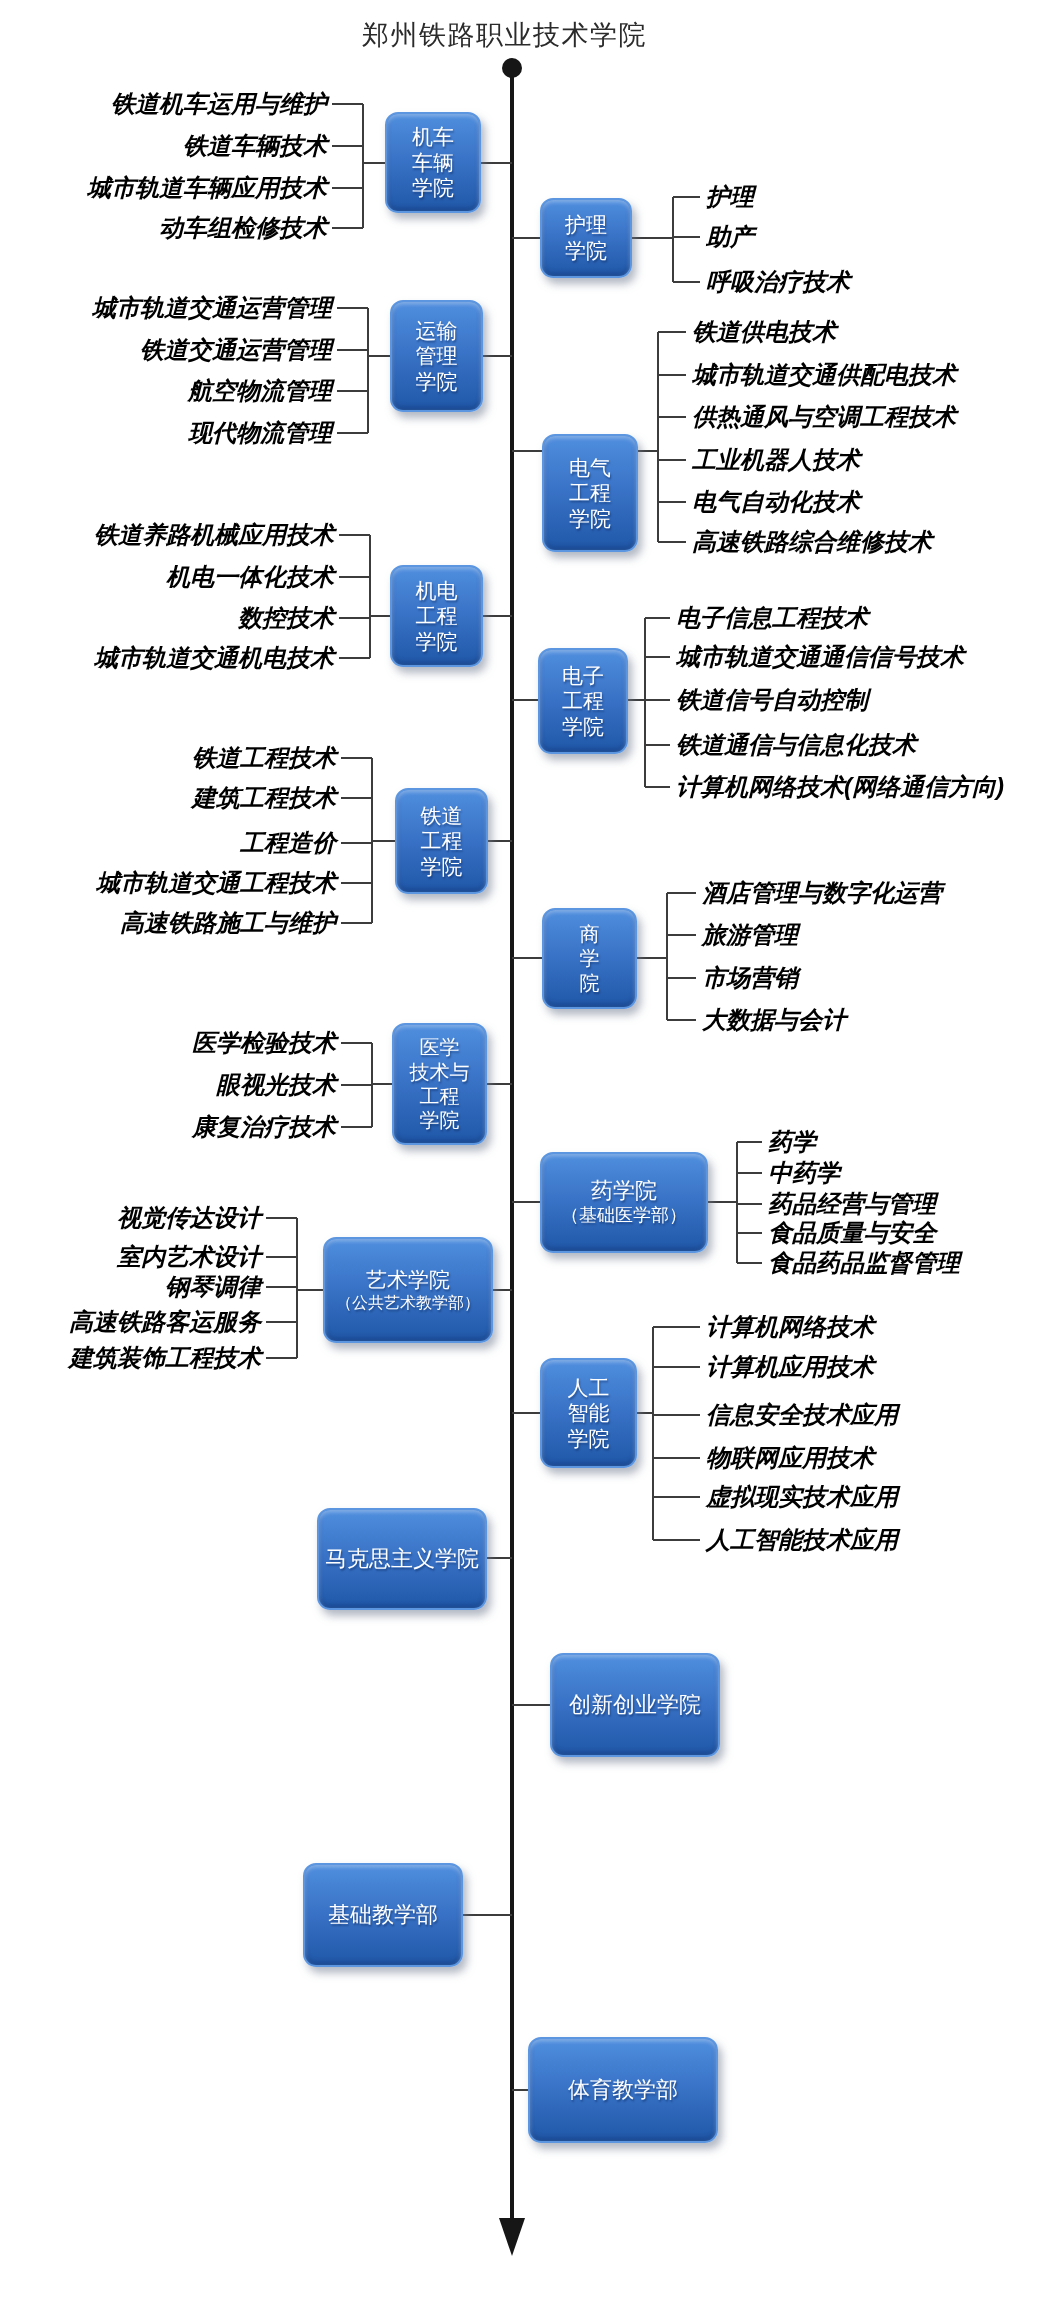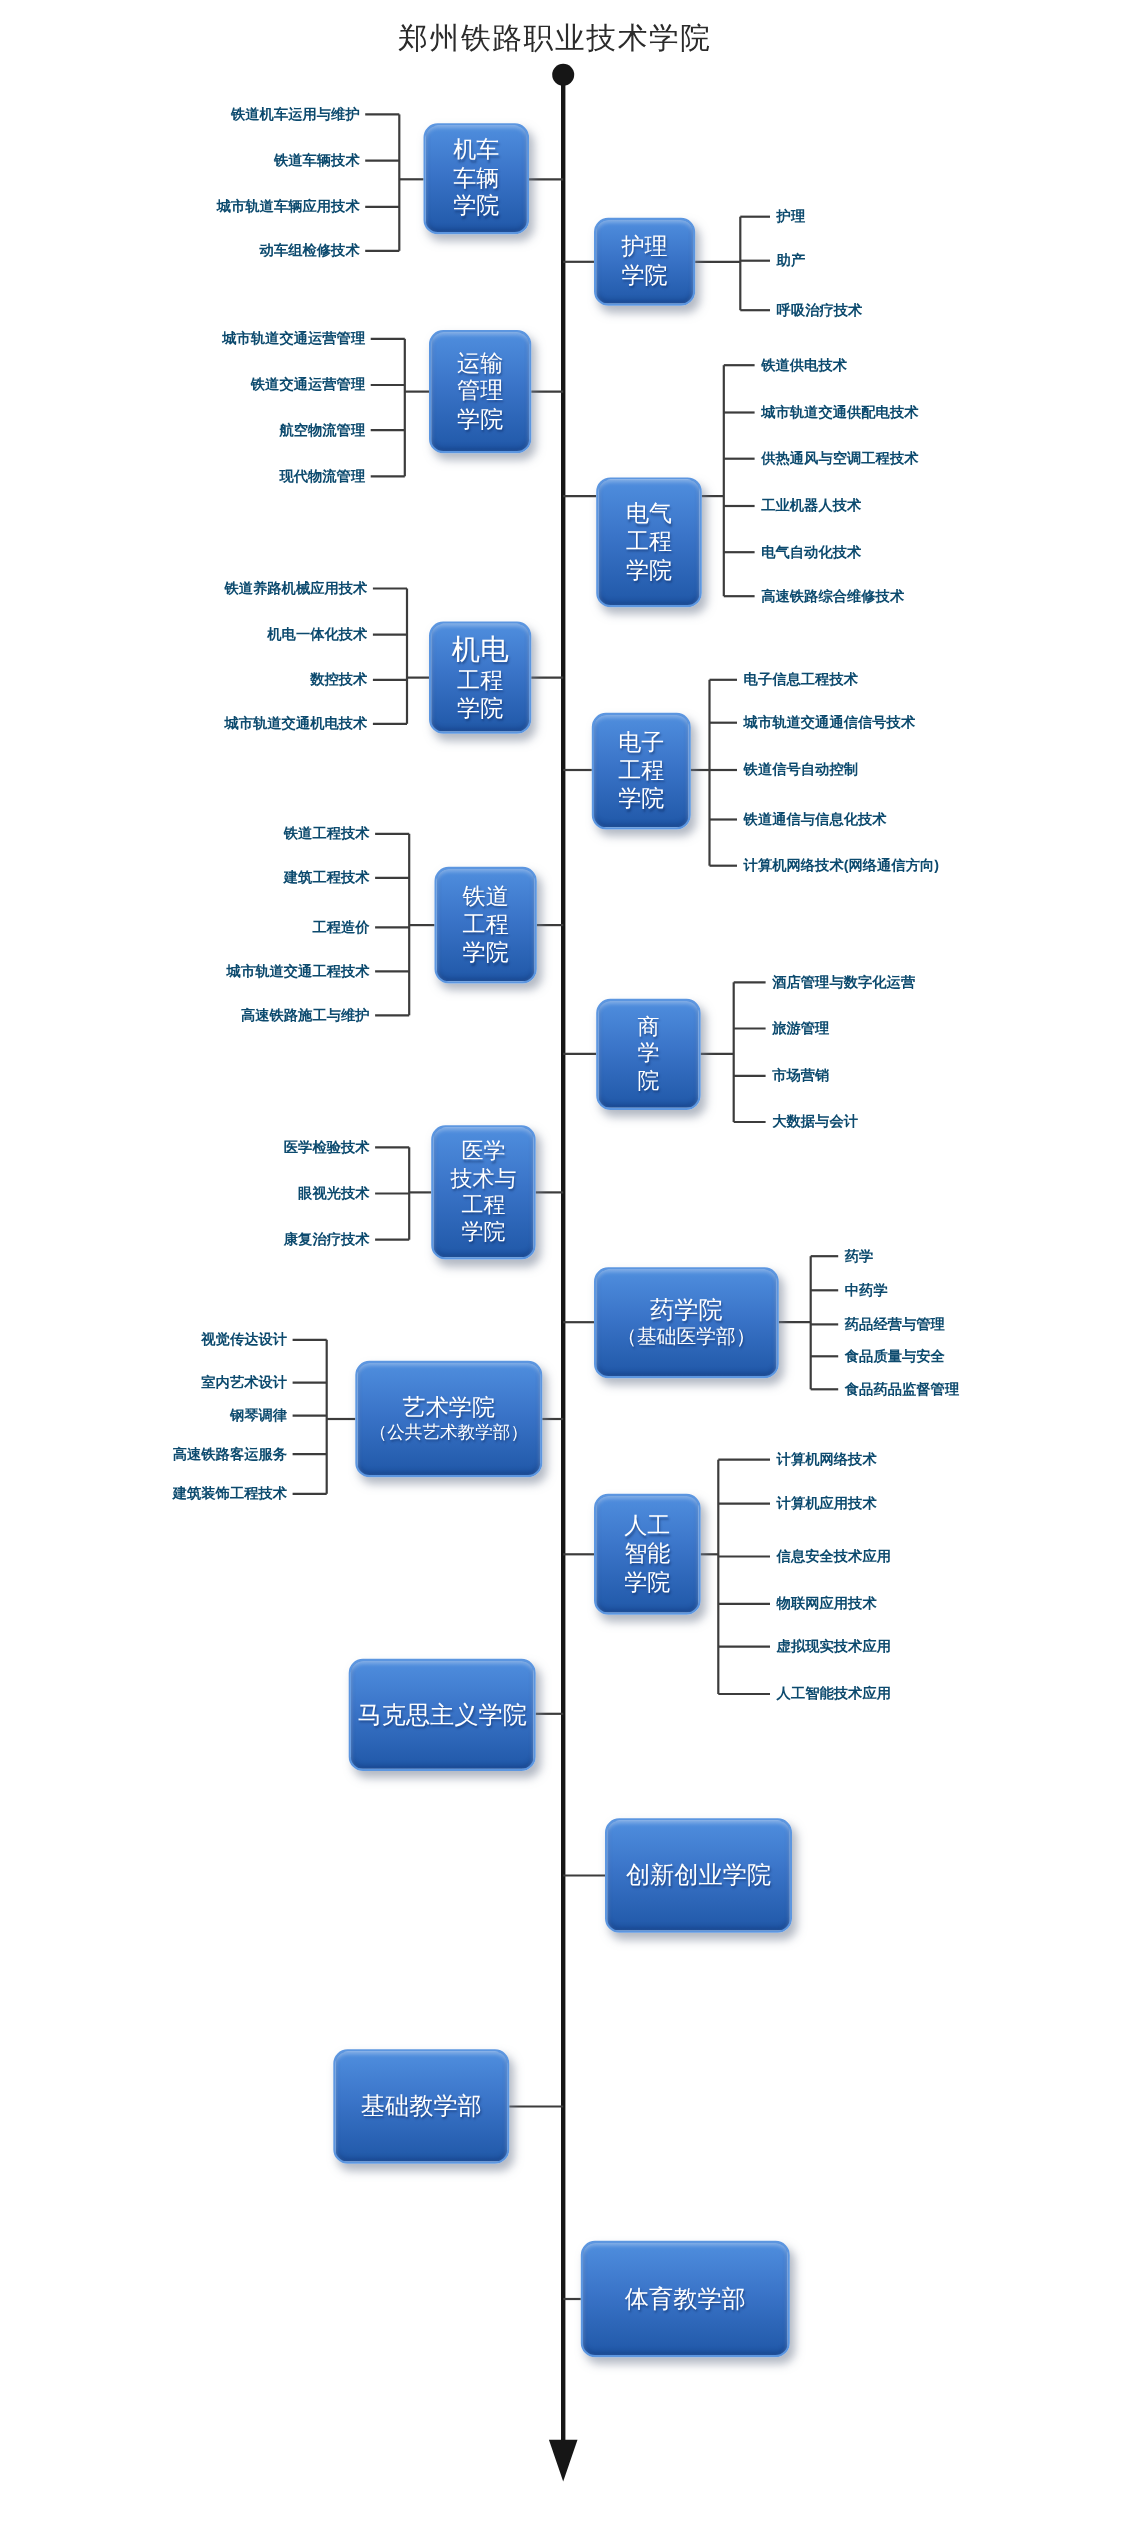--- a/index.html
+++ b/index.html
@@ -16,22 +16,22 @@
     position:absolute;display:flex;flex-direction:column;align-items:center;justify-content:center;
     border-radius:13px;border:2px solid #5c96e0;box-sizing:border-box;
     background:linear-gradient(180deg,#4f8ede 0%,#3a74c8 45%,#2058a8 100%);
     box-shadow:4px 6px 9px rgba(115,125,145,.55),
                inset 0 2px 4px rgba(255,255,255,.35),
                inset 0 -3px 5px rgba(8,30,85,.3);
     color:#ffffff;text-shadow:1px 2px 2px rgba(0,25,70,.45);
   }
   .dept-line{display:block;font-weight:normal;line-height:1.22;white-space:nowrap;}
   .major{
-    position:absolute;color:#0c4a6e;font-size:13px;font-weight:600;
-    line-height:22px;white-space:nowrap;transform:translateY(-50%);
+    position:absolute;color:#000000;font-size:24px;font-weight:600;
+    line-height:22px;white-space:nowrap;transform:translateY(-50%);font-style:italic;
   }
 </style>
 </head>
 <body>
 
 <div id="canvas">
   <svg id="wires" width="1038" height="2301" viewBox="0 0 1038 2301">
       <line x1="512" y1="68" x2="512" y2="2224" stroke="#161616" stroke-width="4"></line>
       <circle cx="512" cy="68" r="10" fill="#161616"></circle>
       <polygon points="499,2218 525,2218 512,2256" fill="#161616"></polygon>
@@ -161,21 +161,21 @@
       <span class="dept-line" style="font-size: 21px;">工程</span>
       <span class="dept-line" style="font-size: 21px;">学院</span>
     </div>
     <div class="major" style="top: 332px; left: 692px;">铁道供电技术</div>
     <div class="major" style="top: 375px; left: 692px;">城市轨道交通供配电技术</div>
     <div class="major" style="top: 417px; left: 692px;">供热通风与空调工程技术</div>
     <div class="major" style="top: 460px; left: 692px;">工业机器人技术</div>
     <div class="major" style="top: 502px; left: 692px;">电气自动化技术</div>
     <div class="major" style="top: 542px; left: 692px;">高速铁路综合维修技术</div>
     <div class="dept-box" style="left: 390px; top: 565px; width: 93px; height: 102px;">
-      <span class="dept-line" style="font-size: 26px;">机电</span>
+      <span class="dept-line" style="font-size: 21px;">机电</span>
       <span class="dept-line" style="font-size: 21px;">工程</span>
       <span class="dept-line" style="font-size: 21px;">学院</span>
     </div>
     <div class="major" style="top: 535px; right: 704px; text-align: right;">铁道养路机械应用技术</div>
     <div class="major" style="top: 577px; right: 704px; text-align: right;">机电一体化技术</div>
     <div class="major" style="top: 618px; right: 704px; text-align: right;">数控技术</div>
     <div class="major" style="top: 658px; right: 704px; text-align: right;">城市轨道交通机电技术</div>
     <div class="dept-box" style="left: 538px; top: 648px; width: 90px; height: 106px;">
       <span class="dept-line" style="font-size: 21px;">电子</span>
       <span class="dept-line" style="font-size: 21px;">工程</span>

